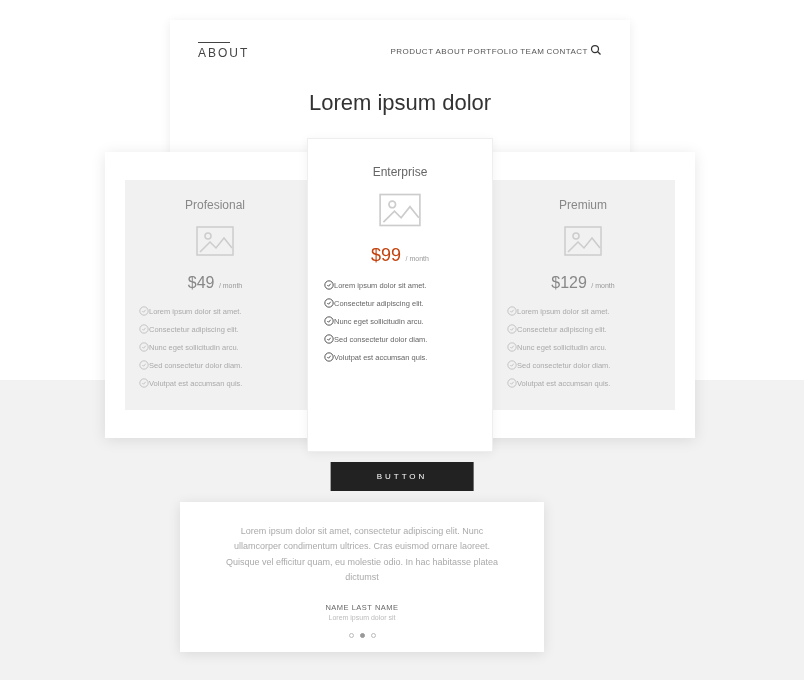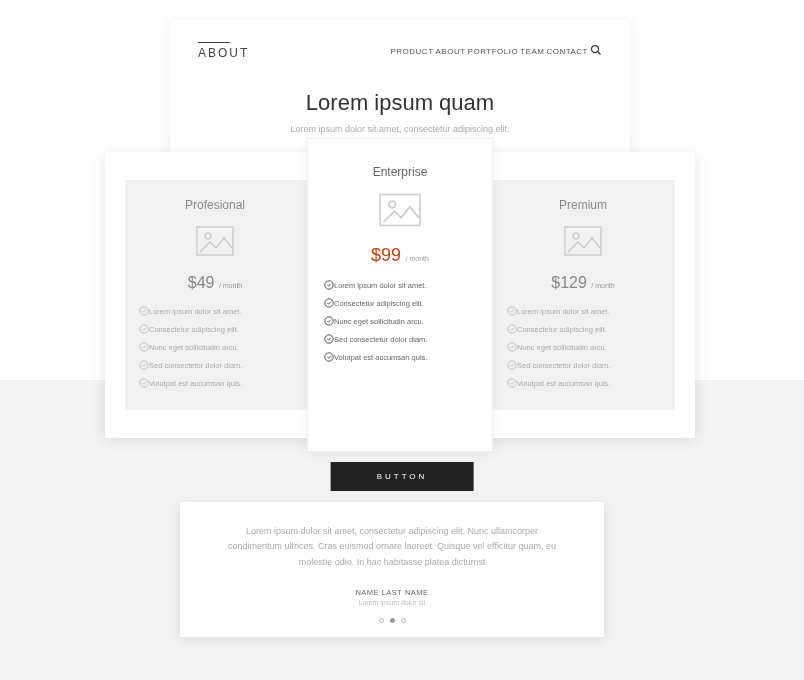--- a/index.html
+++ b/index.html
@@ -156,21 +156,21 @@
     letter-spacing: 3px;
     padding: 10px 46px;
     cursor: pointer;
     z-index: 3;
   }
 
   .testi {
     position: absolute;
     top: 502px;
     left: 180px;
-    width: 424px;
+    width: 364px;
     background: #fff;
     box-shadow: 0 2px 12px rgba(0,0,0,0.1);
     text-align: center;
     padding: 22px 40px 14px 40px;
     z-index: 2;
   }
   .testi-text {
     font-size: 9px;
     line-height: 1.7;
     color: #aaa;
@@ -221,22 +221,21 @@
       <span class="nav-item">CONTACT</span>
       <span class="search-icon">
         <svg width="12" height="12" viewBox="0 0 24 24" fill="none" stroke="#333" stroke-width="2.5">
           <circle cx="10" cy="10" r="7"></circle>
             <line x1="21" y1="21" x2="15" y2="15"></line>
         </svg>
       </span>
     </div>
   </div>
   <div class="hero">
-    <div class="hero-title">Lorem ipsum quam</div>
-    <div class="hero-sub">Lorem ipsum dolor sit amet, consectetur adipiscing elit.</div>
+    <div class="hero-title">Lorem ipsum dolor</div>
   </div>
 </div>
 
 <div class="pricing-wrap">
 
   <div class="pcard side">
     <div class="pname">Profesional</div>
     <div class="pimg">
       <svg width="38" height="30" viewBox="0 0 38 30" fill="none" stroke="#ccc" stroke-width="1.5">
         <rect x="1" y="1" width="36" height="28"></rect>

